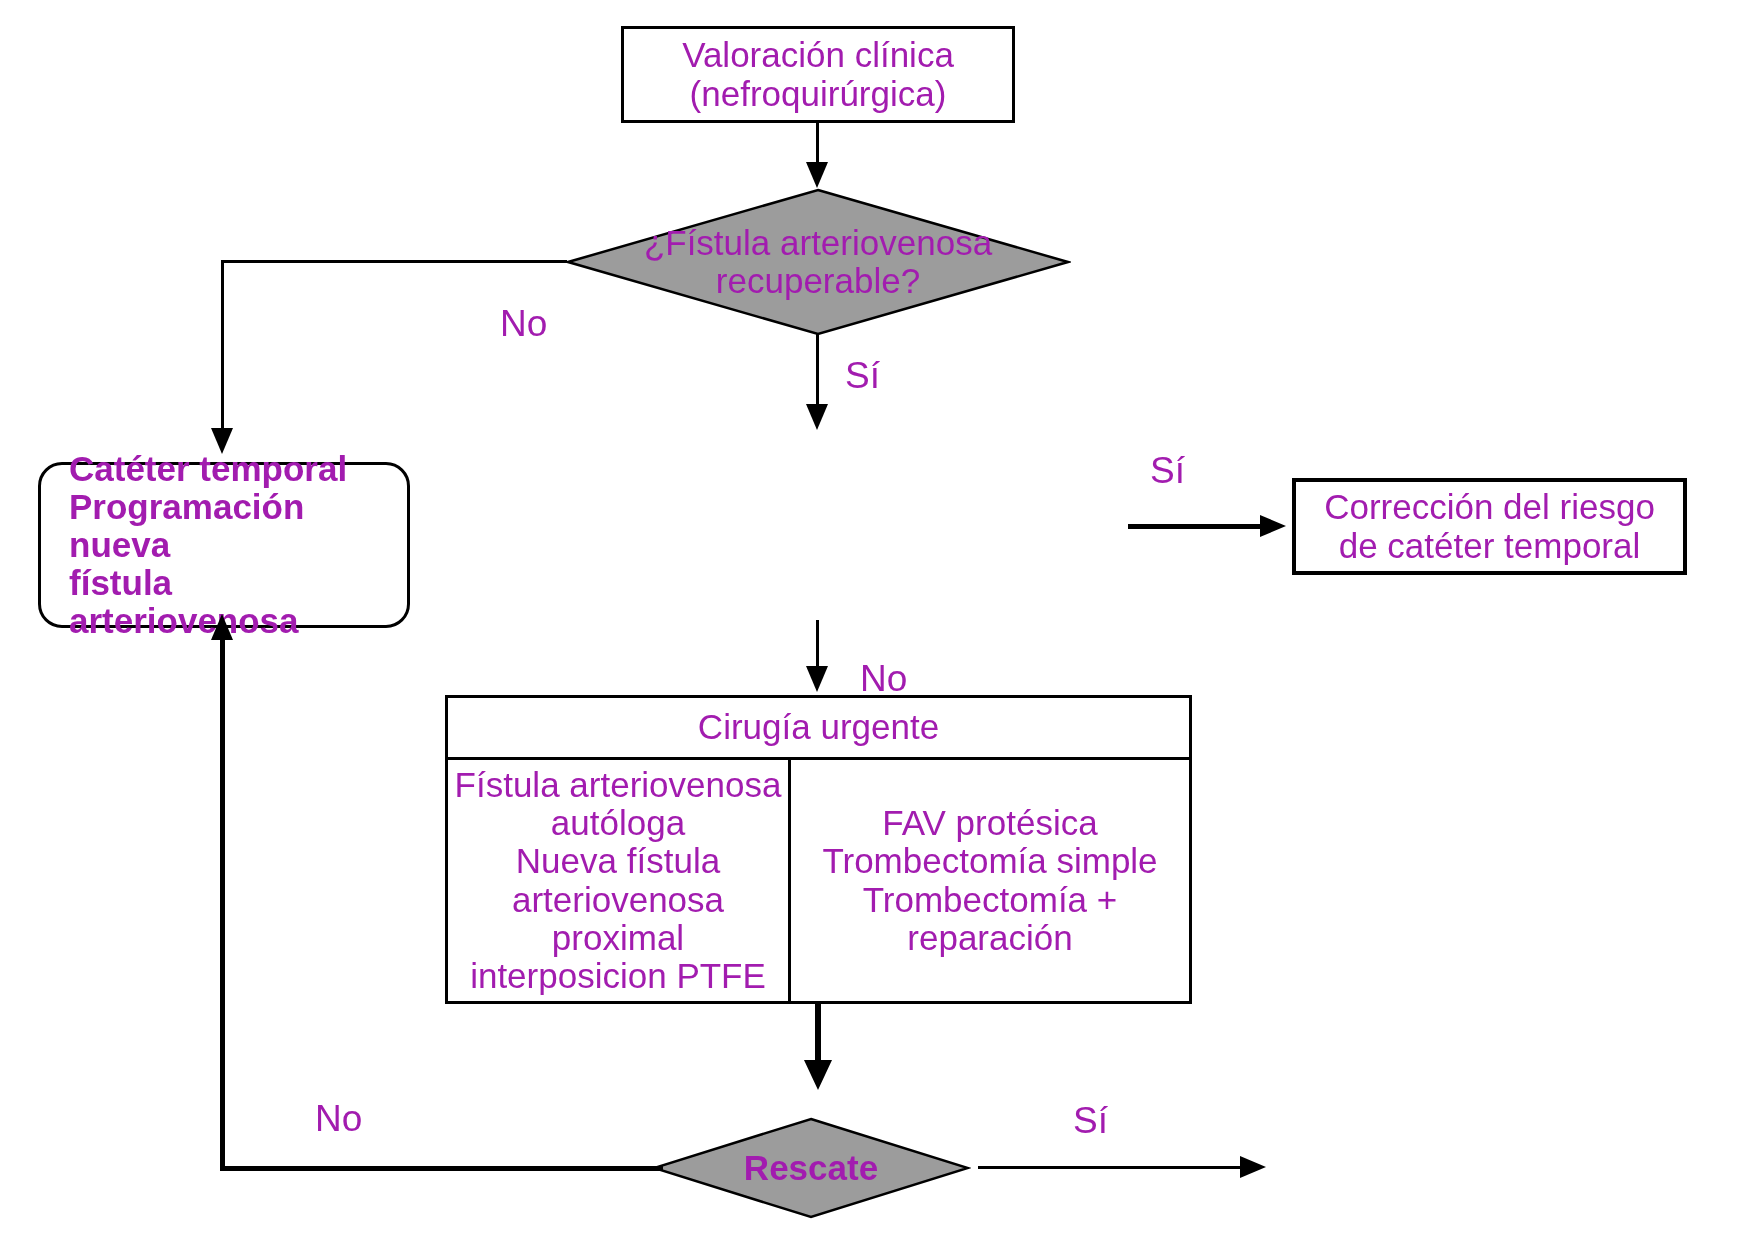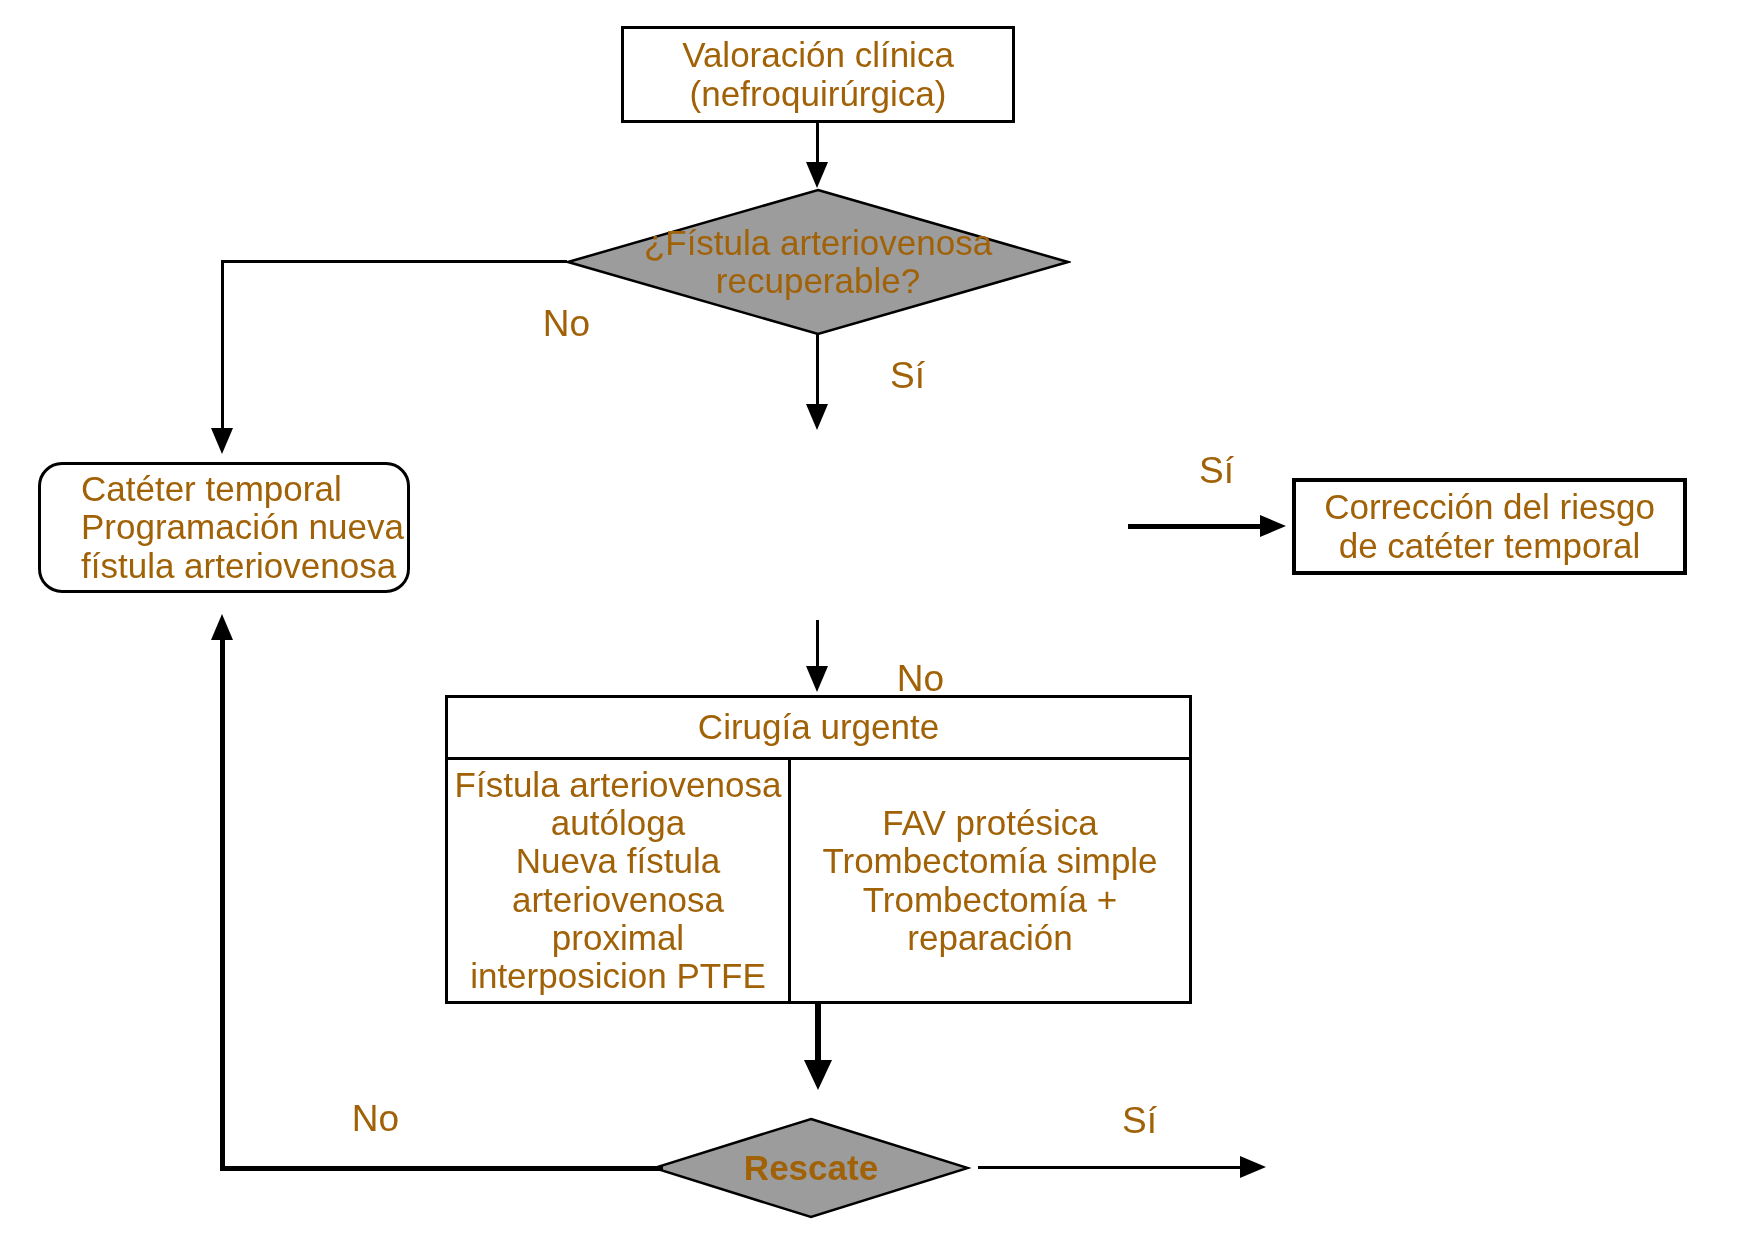--- a/index.html
+++ b/index.html
@@ -6,21 +6,21 @@
     --line-color:#000000;
     --diamond-fill:#9c9c9c;
     --box-fill:#ffffff;
   }
   html,body{margin:0;padding:0;background:#ffffff;}
   #canvas{
     position:relative;
     width:1743px;height:1245px;
     background:var(--box-fill);
     font-family:"Liberation Sans", sans-serif;
-    color:#a16207;
+    color:#a21caf;
     overflow:hidden;
   }
   .box{
     position:absolute;
     box-sizing:border-box;
     background:var(--box-fill);
     border:3px solid var(--line-color);
     display:flex;align-items:center;justify-content:center;
   }
   .node-text{
@@ -33,21 +33,21 @@
   .diamond{position:absolute;}
   .diamond svg{display:block;}
   .diamond polygon{fill:var(--diamond-fill);stroke:var(--line-color);stroke-width:2.5;}
   .diamond .node-text{
     position:absolute;left:0;top:0;right:0;bottom:0;
     display:flex;align-items:center;justify-content:center;
   }
   .edge-label{
     position:absolute;
     font-size:37px;
-    text-align:right;
+    text-align:left;
   }
   .line{position:absolute;background:var(--line-color);}
   .arrow{position:absolute;width:0;height:0;}
   .arrow-down{border-left:11px solid transparent;border-right:11px solid transparent;border-top:26px solid var(--line-color);}
   .arrow-down-big{border-left:14px solid transparent;border-right:14px solid transparent;border-top:30px solid var(--line-color);}
   .arrow-up{border-left:11px solid transparent;border-right:11px solid transparent;border-bottom:26px solid var(--line-color);}
   .arrow-right{border-top:11px solid transparent;border-bottom:11px solid transparent;border-left:26px solid var(--line-color);}
   
   #cirugia-box{
     position:absolute;box-sizing:border-box;
@@ -97,21 +97,21 @@
 
   <div class="line" style="left:221px;top:260px;width:346px;height:3px;"></div>
   <div class="line" style="left:221px;top:260px;width:3px;height:170px;"></div>
   <div class="arrow arrow-down" style="left:211px;top:428px;"></div>
   <div class="edge-label" style="left:500px;top:303px;width:90px;">No</div>
 
   <div class="line" style="left:816px;top:334px;width:3px;height:72px;"></div>
   <div class="arrow arrow-down" style="left:806px;top:404px;"></div>
   <div class="edge-label" style="left:845px;top:355px;width:80px;">Sí</div>
 
-  <div class="box rounded" style="left:38px;top:462px;width:372px;height:131px;justify-content:flex-start;padding-left:40px;">
+  <div class="box rounded" style="left:38px;top:462px;width:372px;height:166px;justify-content:flex-start;padding-left:28px;font-weight:bold;">
     <div class="node-text left-text">Catéter temporal
 Programación nueva
 fístula arteriovenosa</div>
   </div>
 
 
   <div class="line" style="left:1128px;top:524px;width:134px;height:5px;"></div>
   <div class="arrow arrow-right" style="left:1260px;top:515px;"></div>
   <div class="edge-label" style="left:1150px;top:450px;width:84px;">Sí</div>
 

